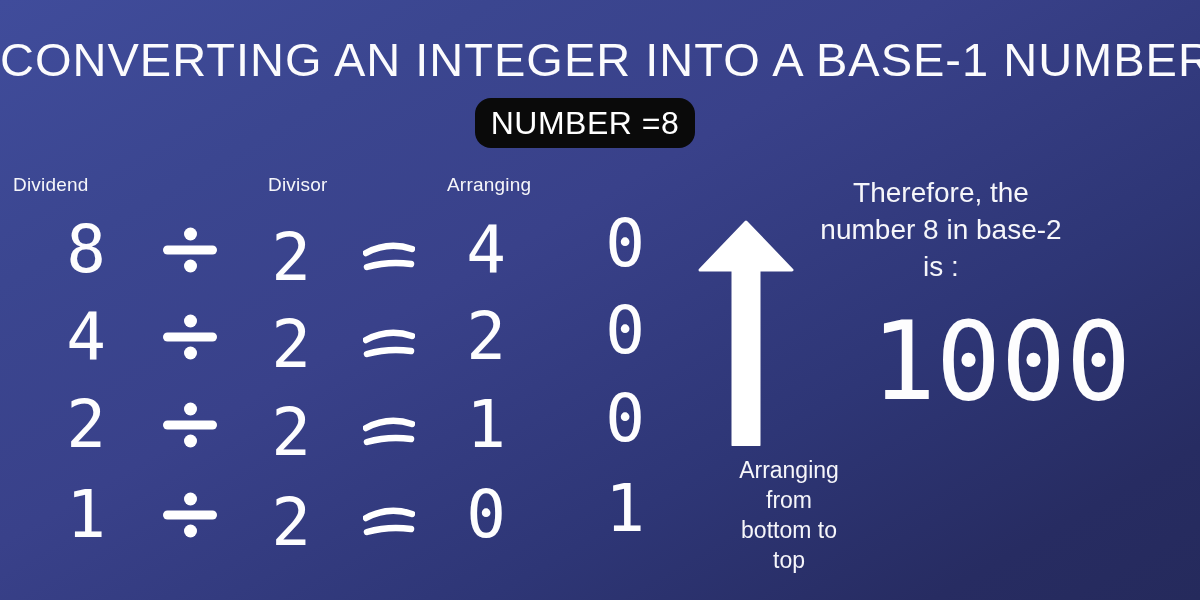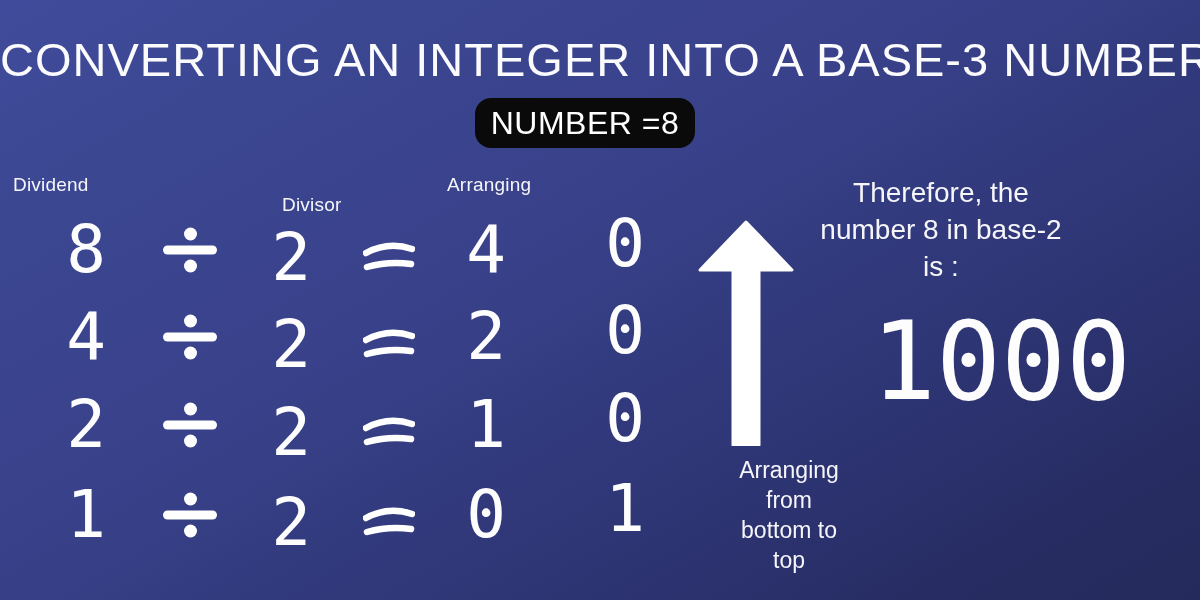--- a/index.html
+++ b/index.html
@@ -21,21 +21,21 @@
     position:absolute;left:475px;top:98px;width:220px;height:50px;
     background:#0a0a0a;border-radius:16px;
     display:flex;align-items:center;justify-content:center;
   }
   .badge span{font-size:32px;font-weight:400;letter-spacing:0.5px;color:#ffffff;}
   .col-header{
     position:absolute;top:174px;
     font-size:19px;font-weight:400;color:#f6f6fa;letter-spacing:0.2px;
   }
   .h-dividend{left:13px;}
-  .h-divisor{left:282px;margin-top:20px;}
+  .h-divisor{left:268px;}
   .h-quotient{left:447px;}
   .h-remainder{left:592px;}
   .row{position:absolute;left:0;width:740px;height:90px;}
   .row1{top:205px;}
   .row2{top:292px;}
   .row3{top:380px;}
   .row4{top:470px;}
   .cell{
     position:absolute;top:50%;
     transform:translate(-50%,-50%);
@@ -75,21 +75,21 @@
     transform:translateX(-50%);
     font-family:"DejaVu Sans Mono",monospace;
     font-size:108px;line-height:1;font-weight:400;color:#fdfdfe;
   }
 </style>
 </head>
 <body>
 
 <div class="canvas">
 
-  <div class="title">CONVERTING AN INTEGER INTO A BASE-3 NUMBER</div>
+  <div class="title">CONVERTING AN INTEGER INTO A BASE-1 NUMBER</div>
 
   <div class="badge">
     <span>NUMBER =8</span>
   </div>
 
   <div class="col-header h-dividend">Dividend</div>
   <div class="col-header h-divisor">Divisor</div>
   <div class="col-header h-quotient">Arranging</div>
 
   <div class="row row1">

